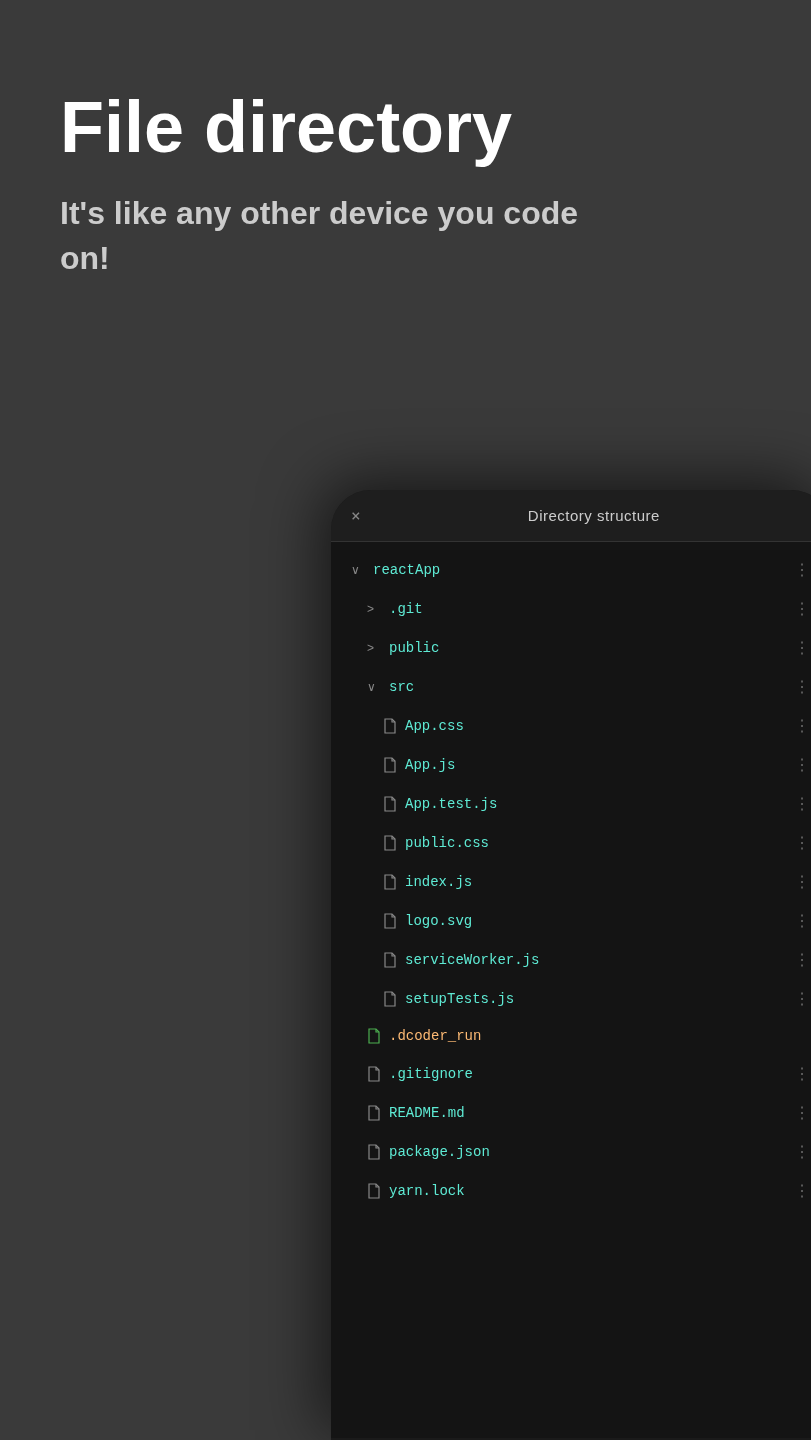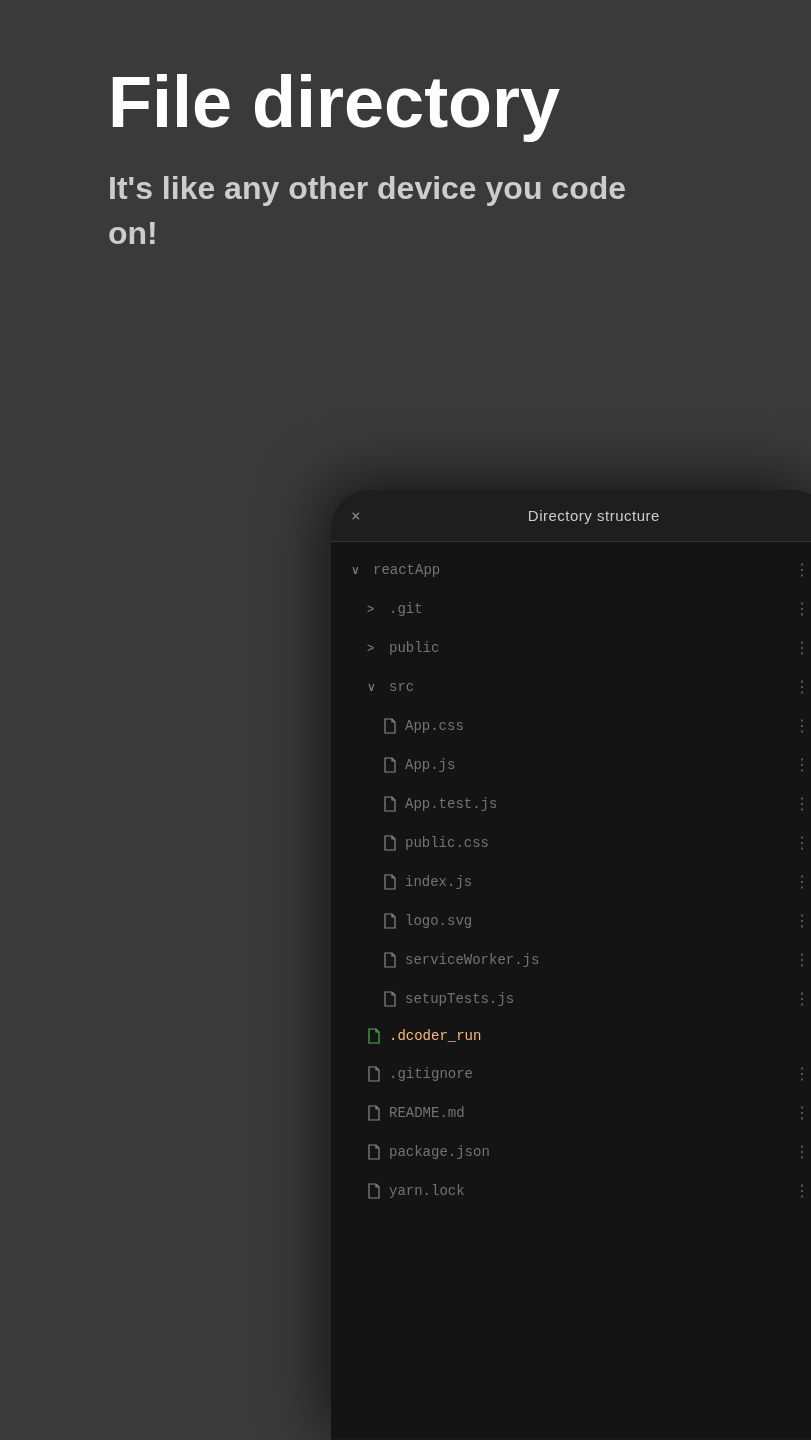--- a/index.html
+++ b/index.html
@@ -11,22 +11,21 @@
     body {
       width: 811px;
       height: 1440px;
       background-color: #3a3a3a;
       font-family: -apple-system, BlinkMacSystemFont, 'Segoe UI', sans-serif;
       overflow: hidden;
       position: relative;
     }
 
     .hero-section {
-      padding: 63px 60px 40px 60px;
-      margin-left: 48px;
+      padding: 88px 60px 40px 60px;
     }
 
     .hero-title {
       font-size: 72px;
       font-weight: 800;
       color: #ffffff;
       line-height: 1.1;
       margin-bottom: 24px;
     }
 
@@ -98,21 +97,21 @@
 
     .tree-item-left {
       display: flex;
       align-items: center;
       gap: 8px;
     }
 
     .tree-item-label {
       font-family: 'Courier New', monospace;
       font-size: 14px;
-      color: #737373;
+      color: #5eead4;
     }
 
     .tree-item-label.green {
       color: #fdba74;
     }
 
     .chevron {
       font-size: 12px;
       color: #888;
       width: 14px;

